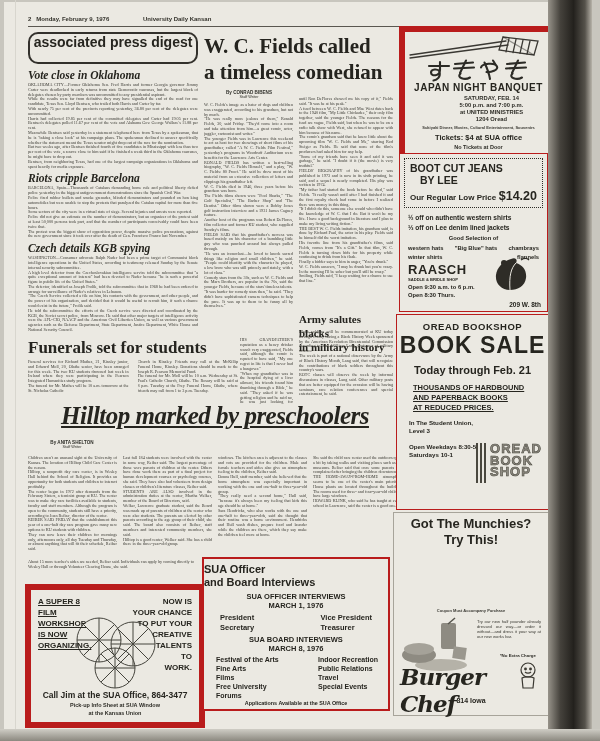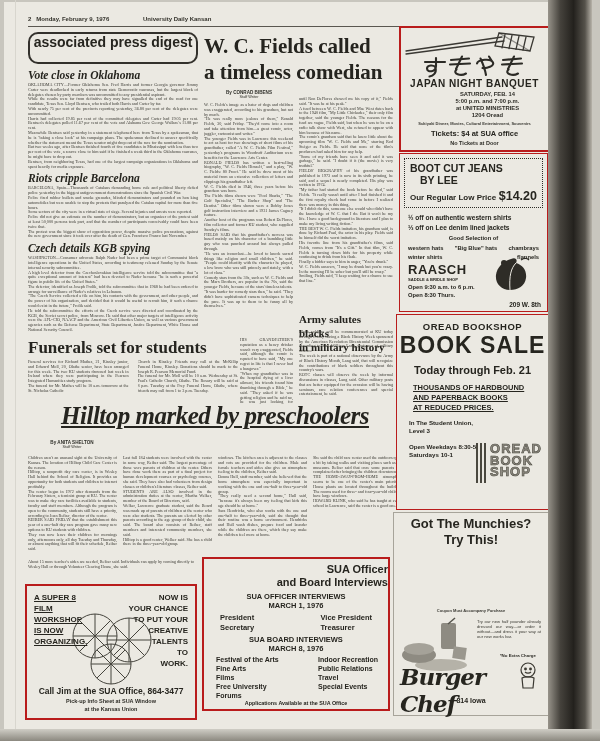--- a/index.html
+++ b/index.html
@@ -29,21 +29,21 @@
   .army-hl{left:299px;top:312px;width:94px;font-size:11px;line-height:14px;}
   .army-body{left:299px;top:330px;width:94px;height:68px;}
   .fun-hl{left:28px;top:338px;width:210px;font-size:17px;line-height:19px;}
   .fun-cols{left:28px;top:360px;width:210px;height:46px;display:flex;gap:9px;overflow:hidden;}
   .fun-cols .bodytxt{flex:1;}
   .hil-hl{left:28px;top:401px;width:374px;font-style:italic;font-size:25px;line-height:30px;text-align:center;letter-spacing:-0.5px;text-decoration:underline;}
   .hbyline{left:28px;top:440px;width:88px;}
   .hil-cols{left:28px;top:456px;width:374px;height:100px;display:flex;gap:6px;overflow:hidden;}
   .hil-cols .bodytxt{flex:1;}
   .hil-note{left:28px;top:560px;width:166px;height:20px;}
-  .adbox{border:2px solid #b91c1c;background:#ebe9e2;}
+  .adbox{border:6px solid #b91c1c;background:#ebe9e2;}
   .japan{left:399px;top:26px;width:147px;height:122px;}
   .jp-title{left:0;top:50px;width:100%;text-align:center;font:bold 10px "Liberation Sans",sans-serif;color:#26251f;letter-spacing:0.5px;}
   .jp-sched{left:0;top:63px;width:100%;padding-left:26px;box-sizing:border-box;text-align:center;font:bold 5.8px/7px "Liberation Sans",sans-serif;color:#2e2d27;white-space:pre-line;}
   .jp-note{left:0;top:93px;width:100%;text-align:center;font:bold 4px "Liberation Sans",sans-serif;color:#3a3933;}
   .jp-tickets{left:0;top:101px;width:100%;text-align:center;font:bold 7.5px "Liberation Sans",sans-serif;color:#26251f;}
   .jp-nodoor{left:0;top:112px;width:100%;text-align:center;font:bold 5.5px "Liberation Sans",sans-serif;color:#2e2d27;}
   .jeans{left:399px;top:153px;width:147px;height:157px;border-width:1.5px;}
   .jn-dotted{position:absolute;left:4px;top:4px;right:4px;border:1px dotted #2c2b26;padding:3px 5px 4px 5px;}
   .jn-t1{font:bold 10.5px "Liberation Sans",sans-serif;color:#26251f;}
   .jn-t2{font:bold 10.5px "Liberation Sans",sans-serif;color:#26251f;padding-left:10px;}
@@ -81,21 +81,21 @@
   .mn-note{right:12px;top:140px;font:bold 4.4px "Liberation Sans",sans-serif;color:#2e2d27;}
   .mn-logo{left:6px;top:150px;width:122px;font:bold italic 23px "DejaVu Serif",serif;color:#26251f;letter-spacing:-1px;}
   .mn-addr{left:0;top:184px;width:100%;text-align:center;font:bold 7px "Liberation Sans",sans-serif;color:#26251f;}
   .super8{left:25px;top:584px;width:168px;height:132px;}
   .s8-left{left:7px;top:6px;font:bold 8px/11px "Liberation Sans",sans-serif;color:#26251f;white-space:pre-line;z-index:2;text-decoration:underline;}
   .s8-right{right:7px;top:6px;font:bold 8px/11px "Liberation Sans",sans-serif;color:#26251f;white-space:pre-line;text-align:right;z-index:2;}
   .s8-reel{left:38px;top:24px;z-index:1;}
   .s8-call{left:0;bottom:22px;width:100%;text-align:center;font:bold 8.5px "Liberation Sans",sans-serif;color:#26251f;z-index:2;}
   .s8-info{left:0;bottom:5px;width:100%;text-align:center;font:bold 5.5px/7.5px "Liberation Sans",sans-serif;color:#2e2d27;white-space:pre-line;z-index:2;}
   .sua{left:202px;top:557px;width:184px;height:150px;border-width:2.5px;}
-  .sua-title{left:0;top:4px;width:100%;text-align:right;font:bold 11px/13px "Liberation Sans",sans-serif;color:#26251f;white-space:pre-line;}
+  .sua-title{left:0;top:4px;width:100%;text-align:left;font:bold 11px/13px "Liberation Sans",sans-serif;color:#26251f;white-space:pre-line;}
   .sua-sec{left:0;width:100%;text-align:center;font:bold 7.5px/9px "Liberation Sans",sans-serif;color:#26251f;white-space:pre-line;}
   .sua-roles{left:16px;right:16px;display:flex;justify-content:space-between;font:bold 7.5px/10px "Liberation Sans",sans-serif;color:#26251f;white-space:pre-line;}
   .sua-roles2{left:12px;right:10px;font-size:7px;line-height:9px;}
   .sua-footer{left:0;bottom:3px;width:100%;text-align:center;font:bold 5.4px "Liberation Sans",sans-serif;color:#26251f;}
   svg{display:block;}
 </style>
 </head>
 <body>
 
 <div class="abs paper"></div>

